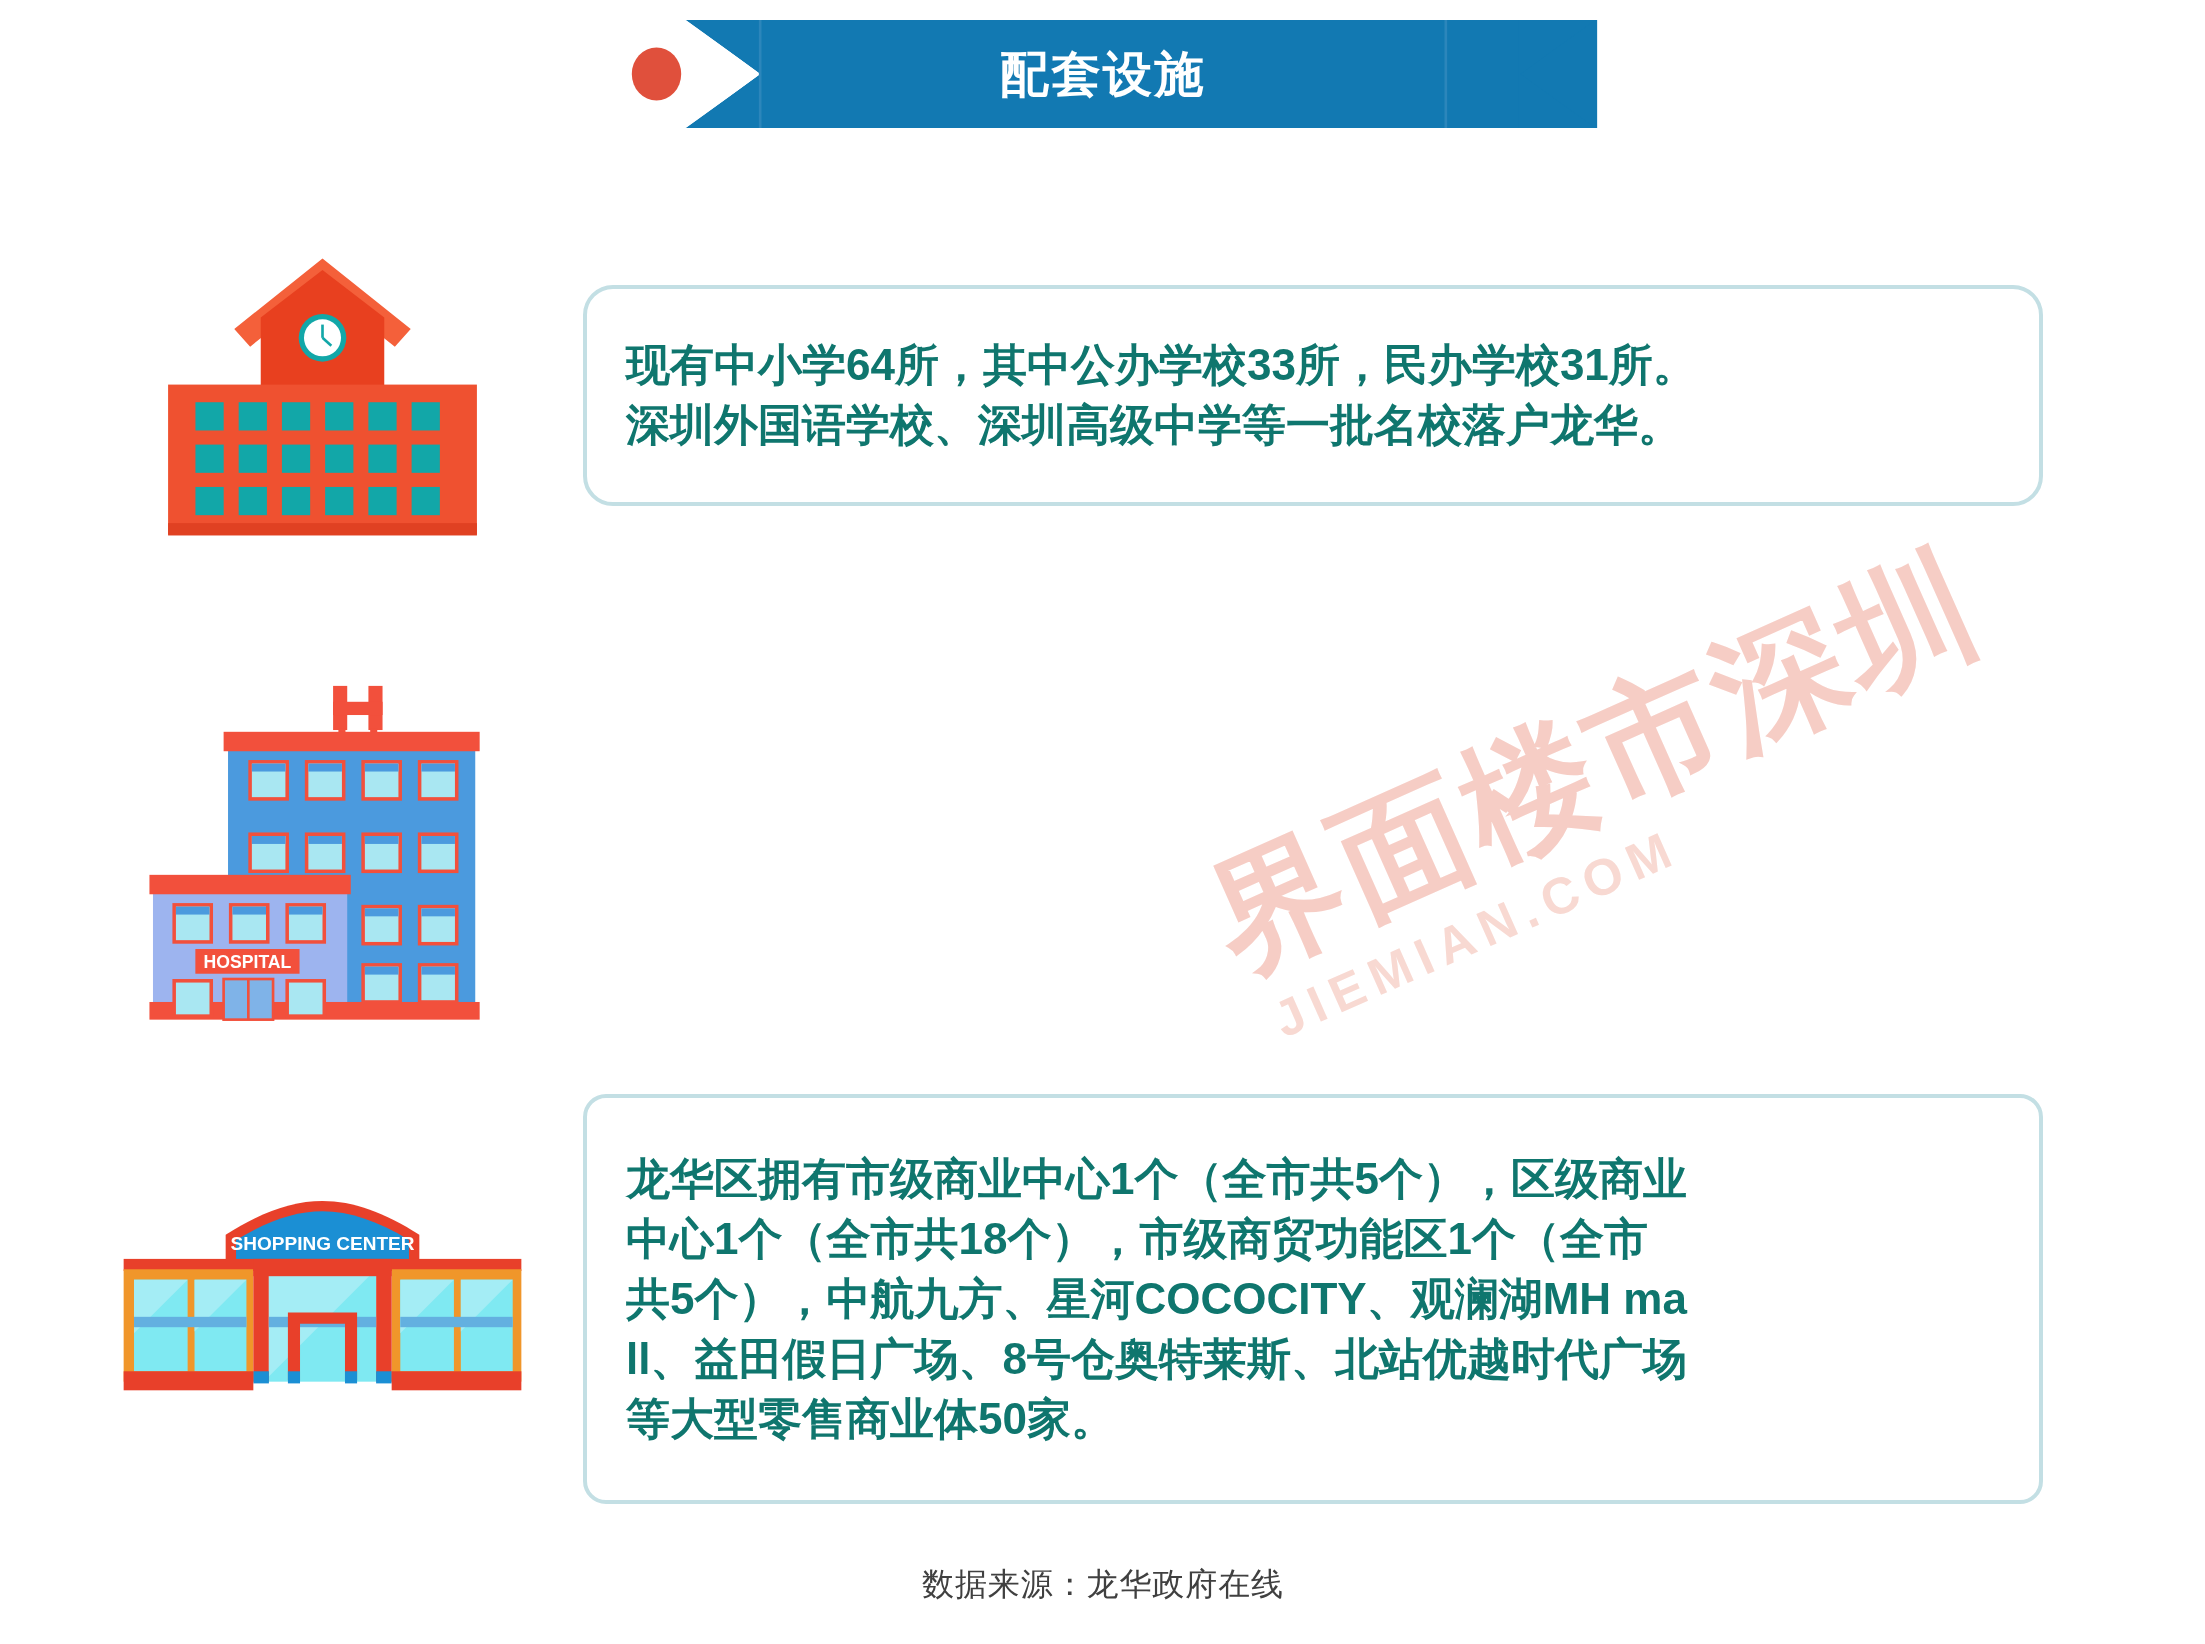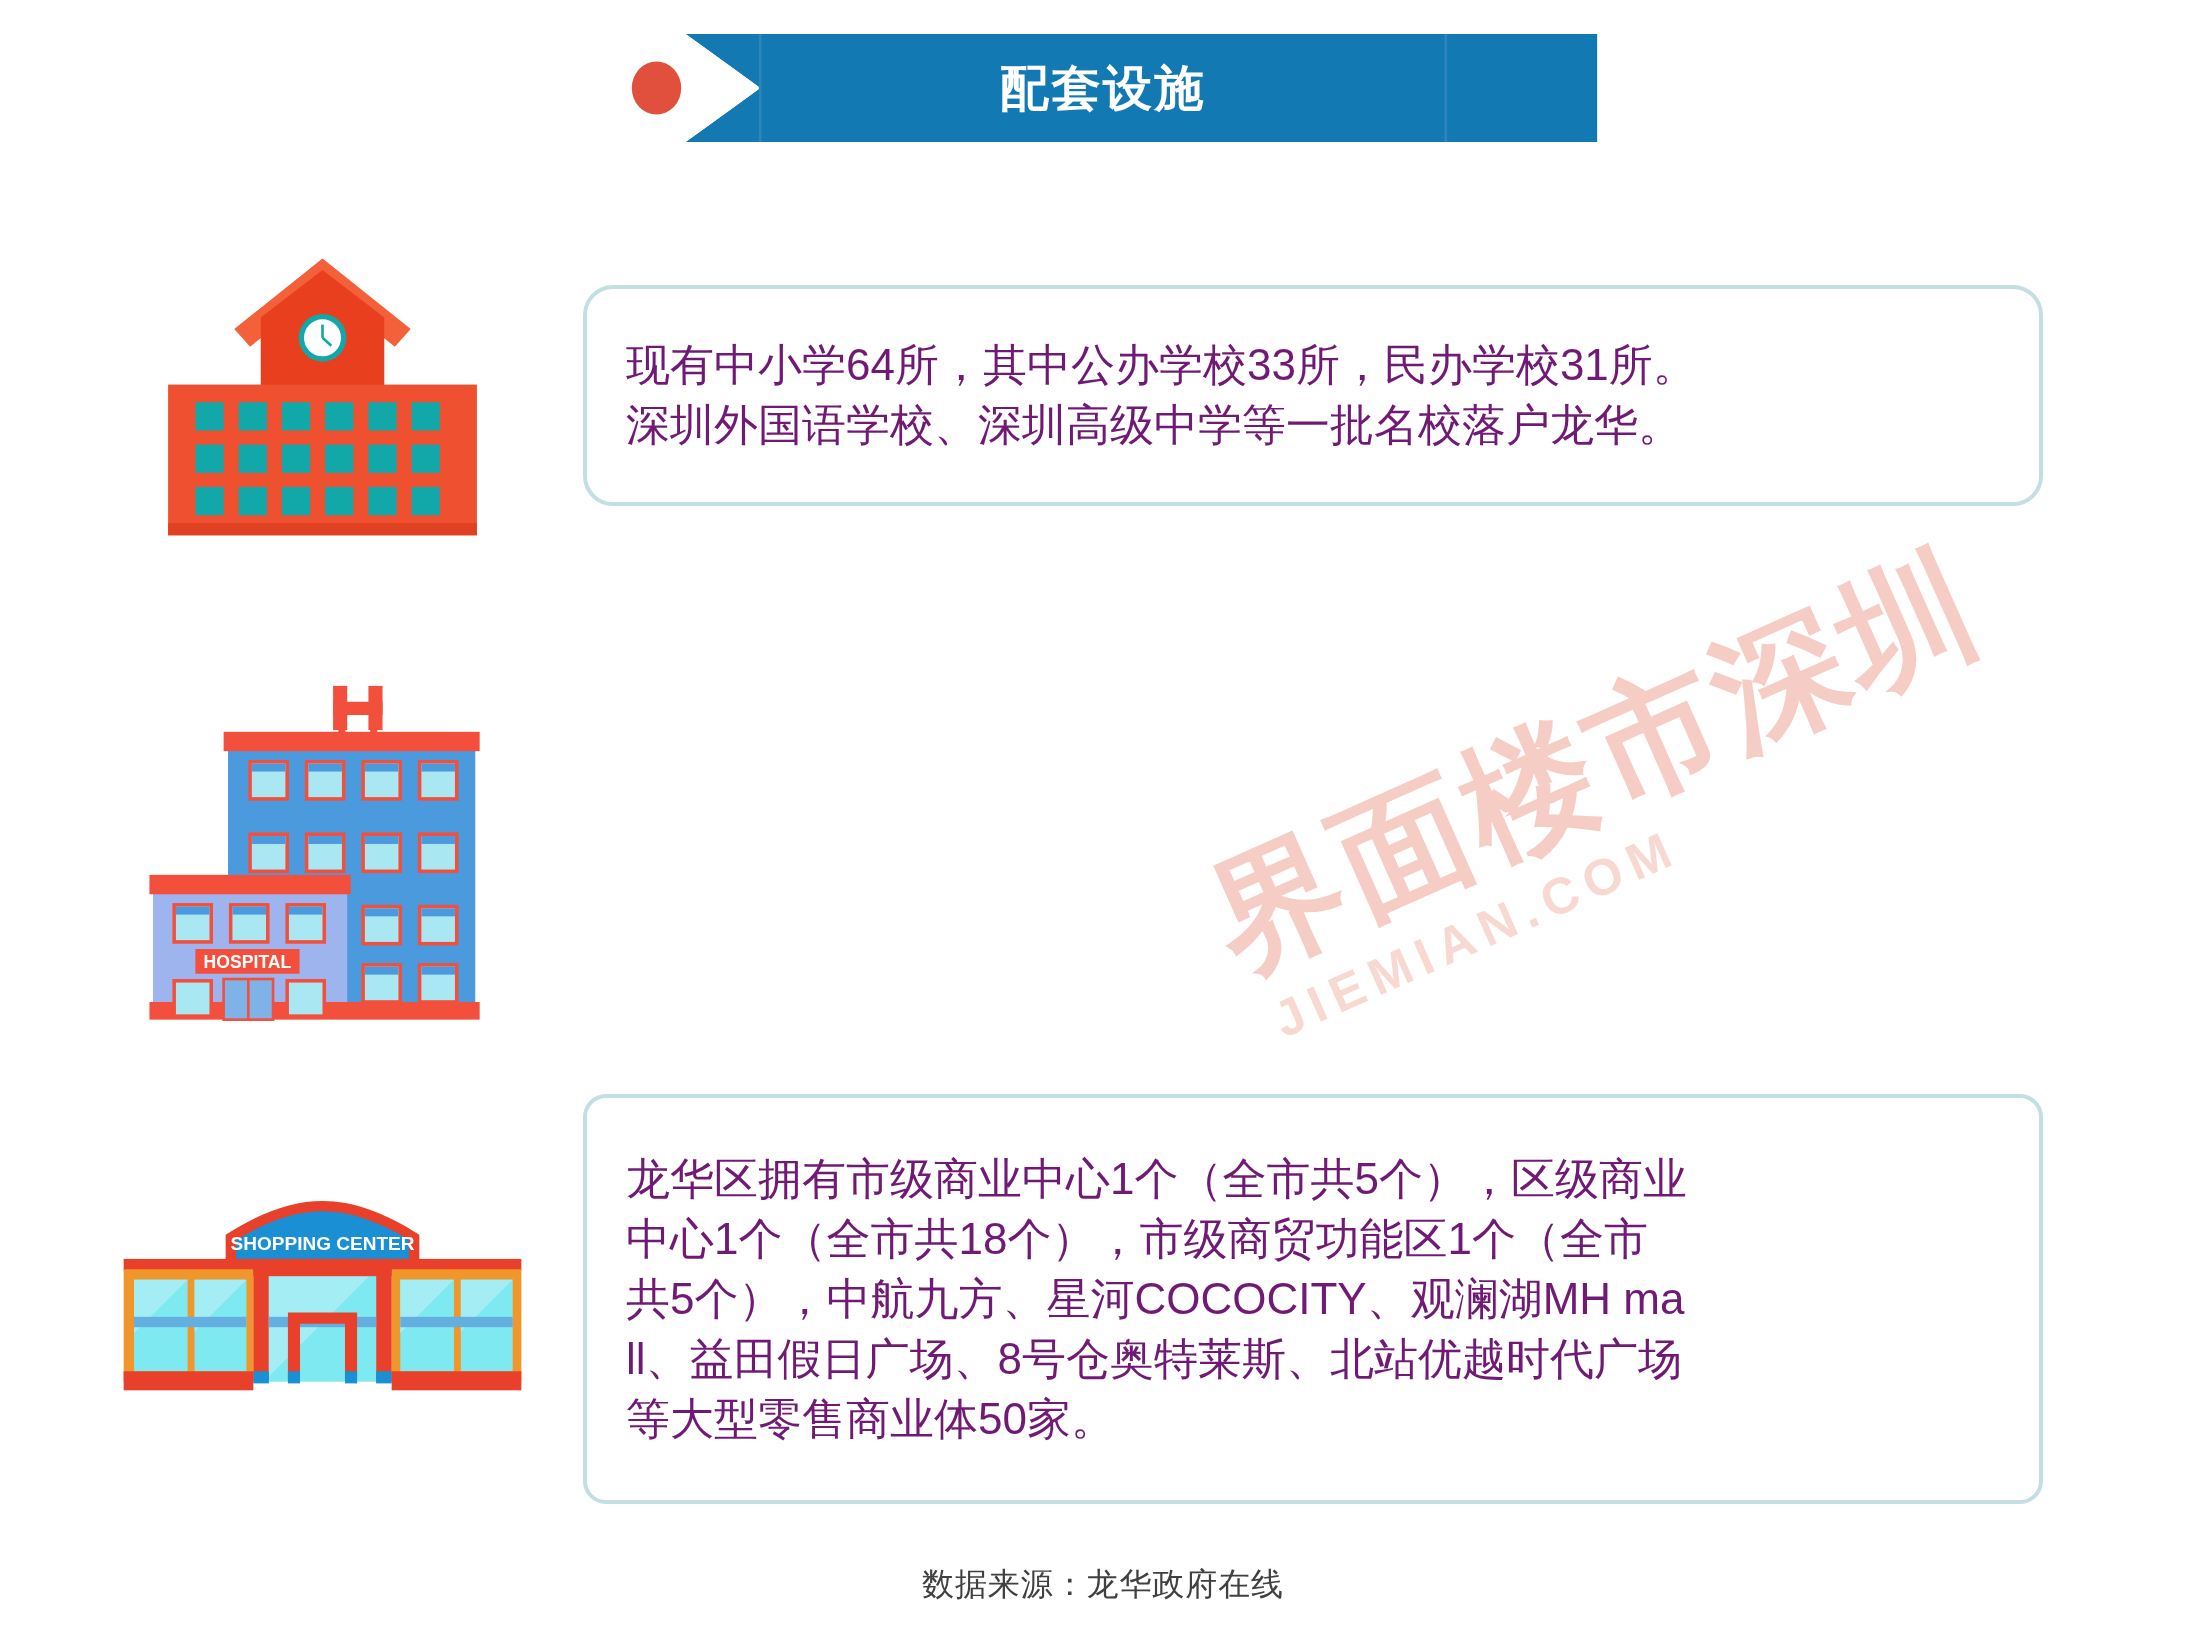--- a/index.html
+++ b/index.html
@@ -17,21 +17,21 @@
     width: 2206px;
     height: 1644px;
     background: #ffffff;
     overflow: hidden;
   }
 
   
   .banner-wrap {
     position: absolute;
     left: 0;
-    top: 34px;
+    top: 20px;
     width: 2206px;
     height: 108px;
   }
   .banner-svg { display: block; width: 2206px; height: 108px; }
   .banner-title {
     position: absolute;
     left: 0; top: 0;
     width: 2206px;
     height: 108px;
     display: flex;
@@ -61,22 +61,22 @@
     border: 4.4px solid #c3dfe4;
     border-radius: 30px;
     background: rgba(255,255,255,0);
     display: flex;
     align-items: center;
     padding: 26.5px 39px;
   }
   .card-text {
     font-size: 44px;
     line-height: 1.36;
-    color: #701a75;
-    font-weight: 400;
+    color: #0f766e;
+    font-weight: 700;
     letter-spacing: 0px;
     white-space: pre-line;
   }
 
   
   #row-school   { left: 115px; top: 236px; }
   #row-hospital { left: 115px; top: 653px; }
   #row-shopping { left: 115px; top: 1094px; }
 
   #row-school .icon-cell   { width: 415px; height: 318px; }

